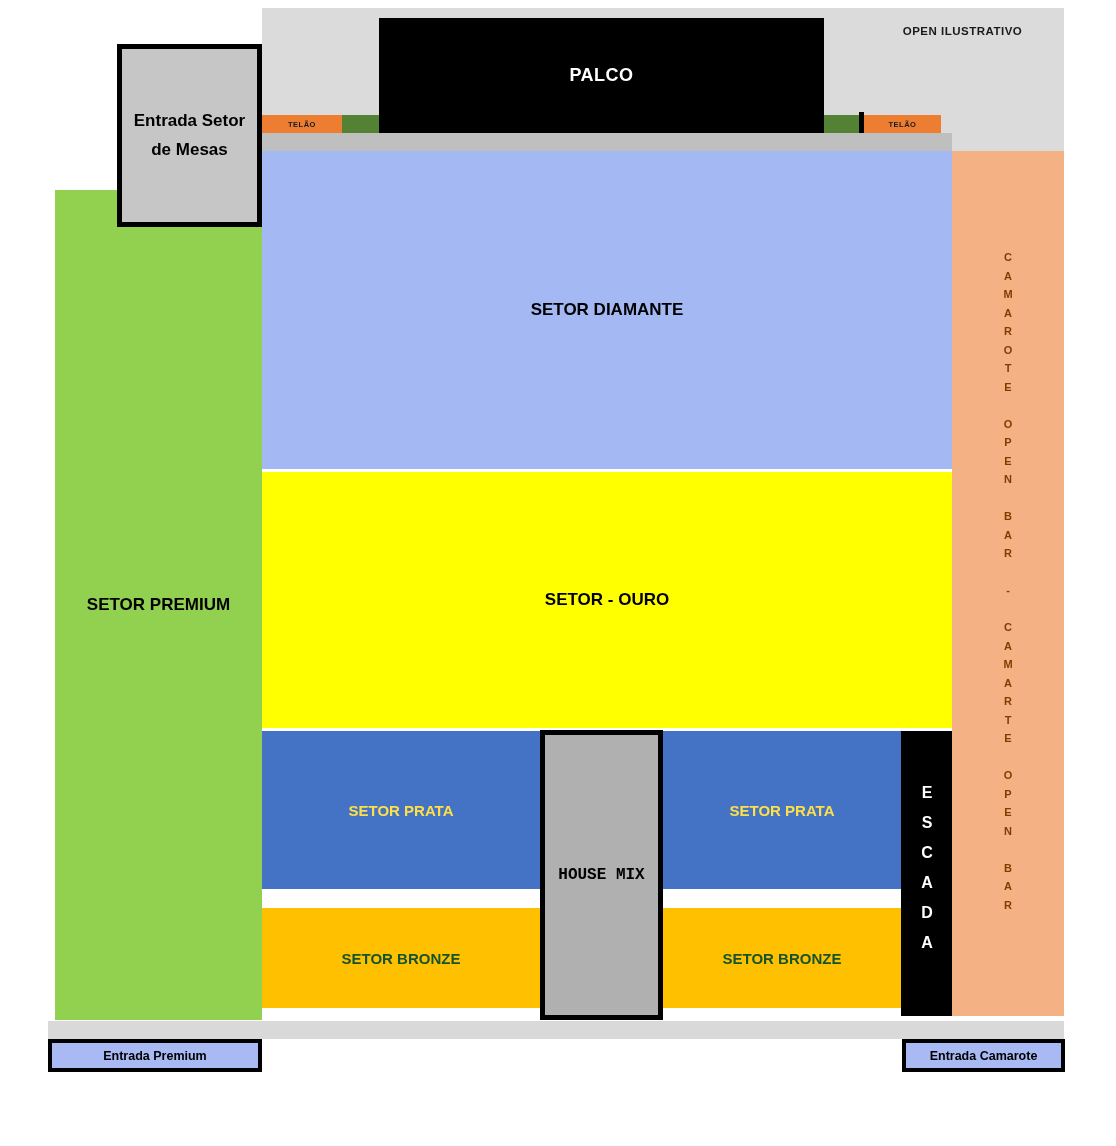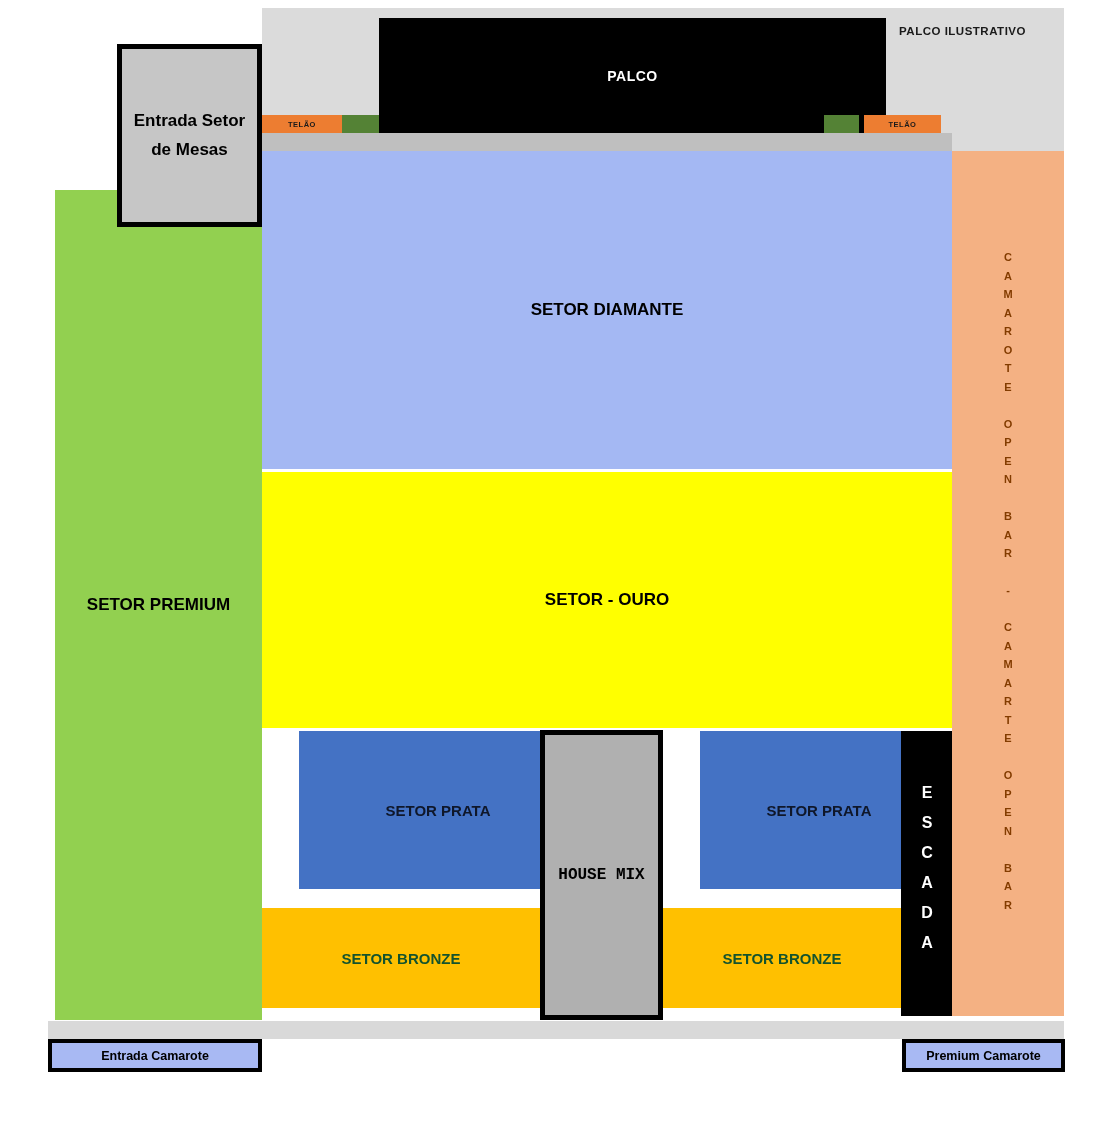--- a/index.html
+++ b/index.html
@@ -5,37 +5,37 @@
   html,body{margin:0;padding:0;background:#fff;}
   #canvas{
     position:relative;width:1116px;height:1146px;background:#fff;
     font-family:"Liberation Sans",sans-serif;font-weight:bold;overflow:hidden;
   }
   .abs{position:absolute;box-sizing:border-box;}
   .center{display:flex;align-items:center;justify-content:center;text-align:center;}
 
   .top-bg{left:262px;top:8px;width:802px;height:143px;background:var(--top_bg);}
   .mapa-label{left:880px;top:22px;width:165px;height:18px;font-size:11.5px;color:#1a1a1a;letter-spacing:.5px;}
-  .palco{left:379px;top:18px;width:507px;height:115px;background:var(--stage);color:#fff;font-size:14px;letter-spacing:.5px;}
+  .palco{left:379px;top:18px;width:445px;height:115px;background:var(--stage);color:#fff;font-size:18px;letter-spacing:.5px;}
   .telao{top:115px;height:18px;background:var(--telao);color:#1a1a1a;font-size:7.5px;letter-spacing:.5px;}
   .telao-left{left:262px;width:80px;}
   .telao-right{left:864px;width:77px;}
   .greenbox{top:115px;height:18px;background:var(--greenbox);}
   .green-left{left:342px;width:37px;}
   .green-right{left:824px;width:35px;}
   .black-divider{left:859px;top:112px;width:5px;height:21px;background:#000;}
   .dark-strip{left:262px;top:133px;width:690px;height:18px;background:var(--dark_strip);}
 
   .entrada-mesas{left:117px;top:8px;width:145px;height:183px;background:var(--mesas_gray);
     border:5px solid #000;color:#000;font-size:17px;line-height:1.65;padding:0 6px;z-index:5;margin-top:36px;}
 
   .premium{left:55px;top:190px;width:207px;height:830px;background:var(--premium);color:#000;font-size:17px;}
   .diamante{left:262px;top:151px;width:690px;height:318px;background:var(--diamante);color:#000;font-size:17px;}
   .ouro{left:262px;top:472px;width:690px;height:256px;background:var(--ouro);color:#000000;font-size:17px;}
-  .prata{top:731px;height:158px;background:var(--prata);color:#0f172a;font-size:15px;margin-left:37px;}
+  .prata{top:731px;height:158px;background:var(--prata);color:#fde047;font-size:15px;}
   .prata-left{left:262px;width:278px;}
   .prata-right{left:663px;width:238px;}
   .bronze{top:908px;height:100px;background:var(--bronze);color:#14532d;font-size:15px;}
   .bronze-left{left:262px;width:278px;}
   .bronze-right{left:663px;width:238px;}
 
   .house-mix{left:540px;top:730px;width:123px;height:290px;background:var(--house_mix);
     border:5px solid #000;color:#000;font-size:16px;z-index:4;font-family:Liberation Mono, monospace;}
 
   .escada{left:901px;top:731px;width:51px;height:285px;background:#000;color:#fff;z-index:3;}
@@ -50,21 +50,21 @@
   .entrada-premium{left:48px;width:214px;}
   .entrada-camarote{left:902px;width:163px;}
 </style>
 </head>
 <body>
 
 <div id="canvas">
 
   <div class="abs top-bg"></div>
 
-  <div class="abs center mapa-label">PALCO ILUSTRATIVO</div>
+  <div class="abs center mapa-label">OPEN ILUSTRATIVO</div>
 
   <div class="abs center palco">PALCO</div>
 
   <div class="abs center telao telao-left">TELÃO</div>
   <div class="abs greenbox green-left"></div>
   <div class="abs greenbox green-right"></div>
   <div class="abs black-divider"></div>
   <div class="abs center telao telao-right">TELÃO</div>
 
   <div class="abs dark-strip"></div>
@@ -88,16 +88,16 @@
   <div class="abs center escada">
     <span class="vtext">ESCADA</span>
   </div>
 
   <div class="abs center camarote-strip">
     <span class="vtext">CAMAROTE OPEN BAR - CAMARTE OPEN BAR</span>
   </div>
 
   <div class="abs bottom-strip"></div>
 
-  <div class="abs center entrada-box entrada-premium">Entrada Camarote</div>
-  <div class="abs center entrada-box entrada-camarote">Premium Camarote</div>
+  <div class="abs center entrada-box entrada-premium">Entrada Premium</div>
+  <div class="abs center entrada-box entrada-camarote">Entrada Camarote</div>
 
 </div>
 
 </body></html>

